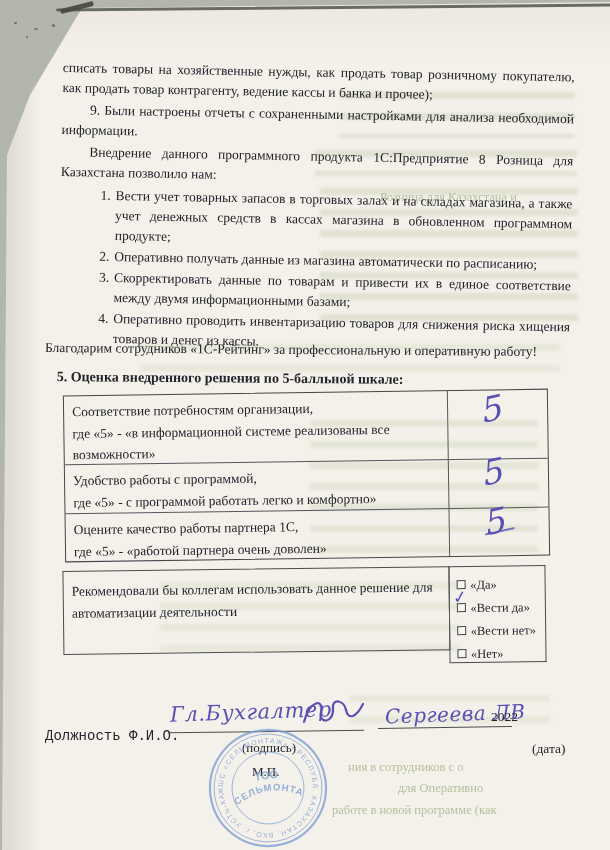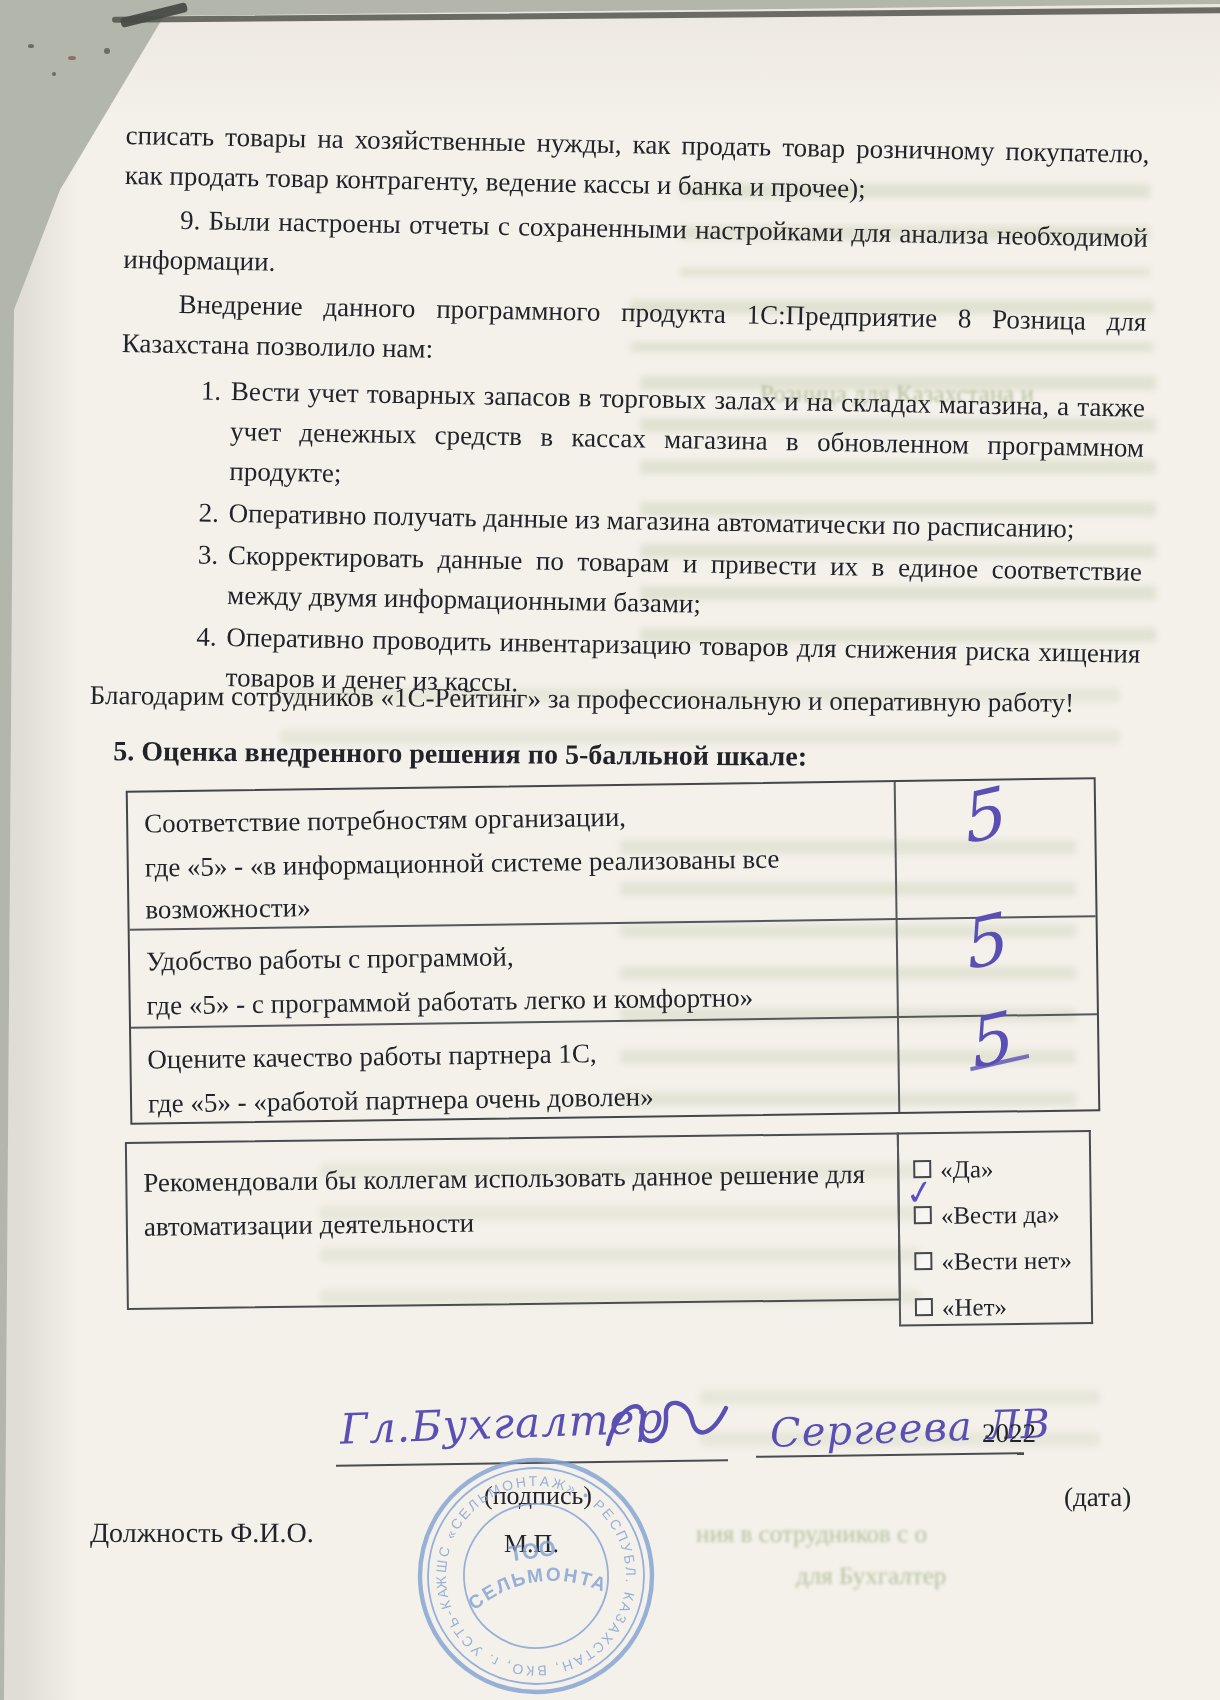--- a/index.html
+++ b/index.html
@@ -85,21 +85,22 @@
 
   <div class="ghost" data-name="bleedthrough-artifact" style="left:340px;top:92px;width:235px;height:46px;"></div>
   <div class="ghost" data-name="bleedthrough-artifact" style="left:315px;top:150px;width:262px;height:26px;"></div>
   <div class="ghost" data-name="bleedthrough-artifact" style="left:320px;top:188px;width:258px;height:140px;"></div>
   <div class="ghost" data-name="bleedthrough-artifact" style="left:140px;top:344px;width:420px;height:42px;opacity:.3;"></div>
   <div class="ghost" data-name="bleedthrough-artifact" style="left:310px;top:420px;width:228px;height:138px;opacity:.38;"></div>
   <div class="ghost" data-name="bleedthrough-artifact" style="left:160px;top:582px;width:300px;height:74px;opacity:.3;"></div>
   <div class="ghost" data-name="bleedthrough-artifact" style="left:350px;top:695px;width:200px;height:30px;opacity:.3;"></div>
   <div class="ghost-text" data-name="bleedthrough-text" style="left:380px;top:170px;margin-top:20px;">Розница для Казахстана и</div>
   <div class="ghost-text" data-name="bleedthrough-text" style="left:348px;top:760px;">ния в сотрудников с о</div>
-  <div class="ghost-text" data-name="bleedthrough-text" style="left:398px;top:781px;">для Бухгалтер</div>
+  <div class="ghost-text" data-name="bleedthrough-text" style="left:398px;top:781px;">для Оперативно</div>
+  <div class="ghost-text" data-name="bleedthrough-text" style="left:332px;top:803px;">работе в новой программе (как</div>
 
   <div id="paras" class="block" data-name="body-text">
     <p data-name="paragraph-continuation">списать товары на хозяйственные нужды, как продать товар розничному покупателю, как продать товар контрагенту, ведение кассы и банка и прочее);</p>
     <p class="ind" data-name="paragraph-reports">9. Были настроены отчеты с сохраненными настройками для анализа необходимой информации.</p>
     <p class="ind" data-name="paragraph-implementation">Внедрение данного программного продукта 1С:Предприятие 8 Розница  для Казахстана позволило нам:</p>
     <div id="benefits" data-name="benefits-list">
       <div class="li" data-name="list-item">
         <span class="num" data-name="list-item-number">1.</span>
         <span data-name="list-item-text">Вести учет товарных запасов в торговых залах и на складах магазина, а также учет денежных средств в кассах магазина в обновленном программном продукте;</span>
       </div>
@@ -173,21 +174,21 @@
         <span class="box" data-name="checkbox-icon"></span>
         <span data-name="option-label">«Вести нет»</span>
       </div>
       <div class="opt" data-name="recommend-option-3">
         <span class="box" data-name="checkbox-icon"></span>
         <span data-name="option-label">«Нет»</span>
       </div>
     </div>
   </div>
 
-  <div class="sig-label" style="left:45px;top:760px;" data-name="position-fio-label">Должность Ф.И.О.</div>
+  <div class="sig-label" style="left:45px;top:728px;font-family:Liberation Mono, monospace;" data-name="position-fio-label">Должность Ф.И.О.</div>
 
   <div id="hand-pos" class="hand" data-name="handwritten-position">Гл.Бухгалтер</div>
   <svg id="paraph" data-name="signature-paraph" width="68" height="38" viewBox="0 0 68 38">
     <path d="M4,28 C10,6 24,4 21,18 C18,30 34,30 33,14 C32,4 44,6 46,16 C48,26 56,24 63,10" fill="none" stroke="#5a50b4" stroke-width="2.2" stroke-linecap="round"></path>
   </svg>
   <div class="sig-line" style="left:168px;top:731px;width:196px;transform:rotate(-0.8deg);" data-name="signature-line"></div>
   <div class="sig-label" style="left:242px;top:740px;font-size:13px;" data-name="signature-caption">(подпись)</div>
   <div class="sig-label" style="left:252px;top:764px;font-size:13px;" data-name="seal-label">М.П.</div>
 
   <div id="hand-name" class="hand" data-name="handwritten-name">Сергеева ЛВ</div>

